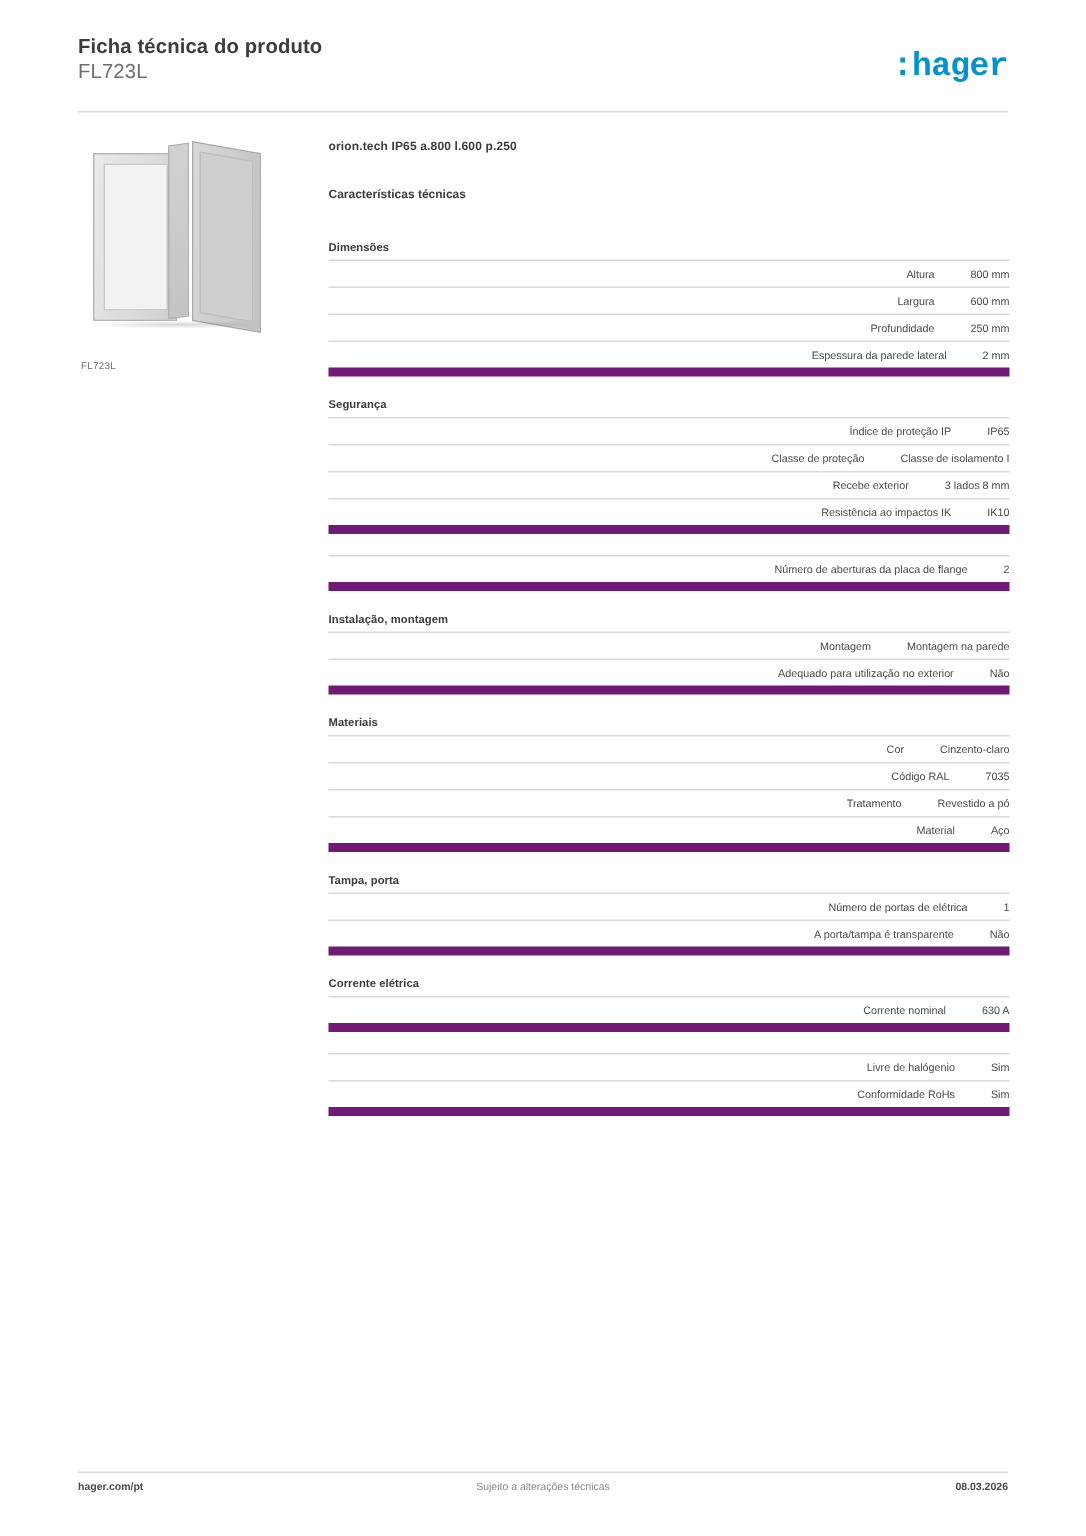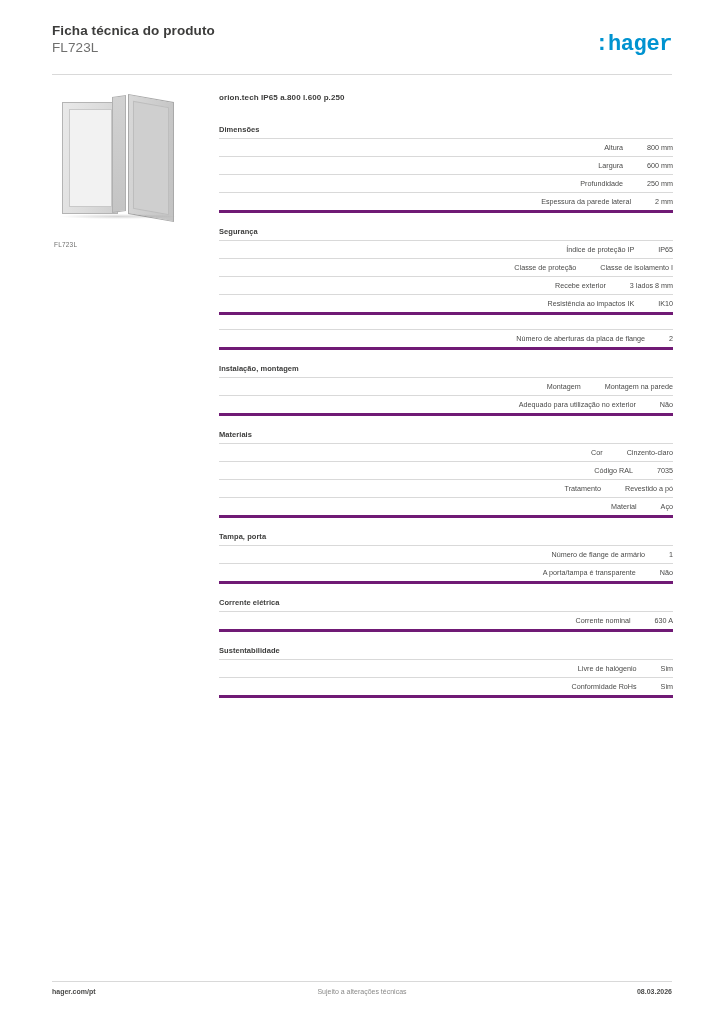--- a/index.html
+++ b/index.html
@@ -167,21 +167,21 @@
   .row {
     display: flex;
     justify-content: flex-end;
     align-items: baseline;
     border-top: 1px solid #d9d9d9;
     padding: 3.5px 0 3.5px 0;
     font-size: 7.2px;
     color: #4a4a49;
     line-height: 10px;
   }
-  .row:last-child { border-bottom: 3px solid #701a75; }
+  .row:last-child { border-bottom: 6px solid #701a75; }
   .row .label { color: #4a4a49; }
   .row .value { color: #4a4a49; text-align: right; margin-left: 24px; }
   .group + .group { margin-top: 14px; }
 
   
   .footer-rule {
     position: absolute;
     left: 52px;
     right: 52px;
     bottom: 42px;
@@ -225,20 +225,21 @@
       <div class="cab-door">
         <div class="cab-door-face"></div>
       </div>
       <div class="cab-shadow"></div>
     </div>
     <div class="figure-caption">FL723L</div>
   </div>
 
   <div class="specs">
     <div class="product-name">orion.tech IP65 a.800 l.600 p.250</div>
+    <div class="section-lead">Características técnicas</div>
     <div id="groups-container">
         <div class="group">
           <div class="group-title">Dimensões</div>
           <div class="rows">
             <div class="row">
               <span class="label">Altura</span>
               <span class="value">800 mm</span>
             </div>
             <div class="row">
               <span class="label">Largura</span>
@@ -314,40 +315,39 @@
             <div class="row">
               <span class="label">Material</span>
               <span class="value">Aço</span>
             </div>
           </div>
         </div>
         <div class="group">
           <div class="group-title">Tampa, porta</div>
           <div class="rows">
             <div class="row">
-              <span class="label">Número de flange de armário</span>
+              <span class="label">Número de portas de elétrica</span>
               <span class="value">1</span>
             </div>
             <div class="row">
               <span class="label">A porta/tampa é transparente</span>
               <span class="value">Não</span>
             </div>
           </div>
         </div>
         <div class="group">
           <div class="group-title">Corrente elétrica</div>
           <div class="rows">
             <div class="row">
               <span class="label">Corrente nominal</span>
               <span class="value">630 A</span>
             </div>
           </div>
         </div>
         <div class="group">
-          <div class="group-title">Sustentabilidade</div>
           <div class="rows">
             <div class="row">
               <span class="label">Livre de halógenio</span>
               <span class="value">Sim</span>
             </div>
             <div class="row">
               <span class="label">Conformidade RoHs</span>
               <span class="value">Sim</span>
             </div>
           </div>

